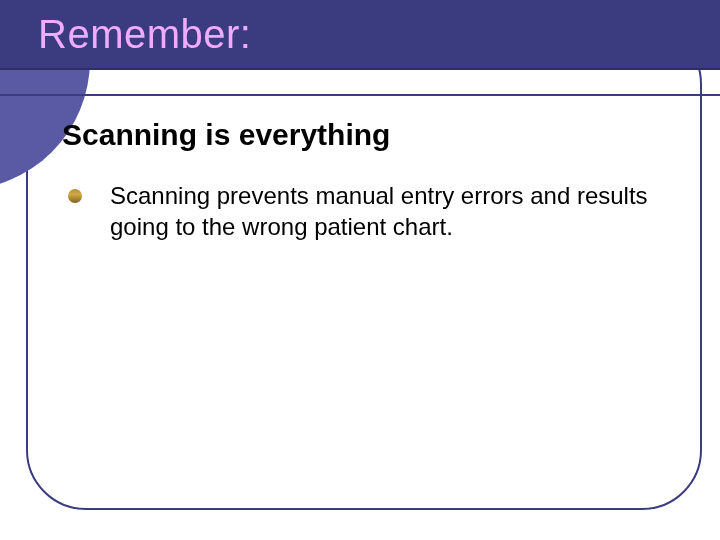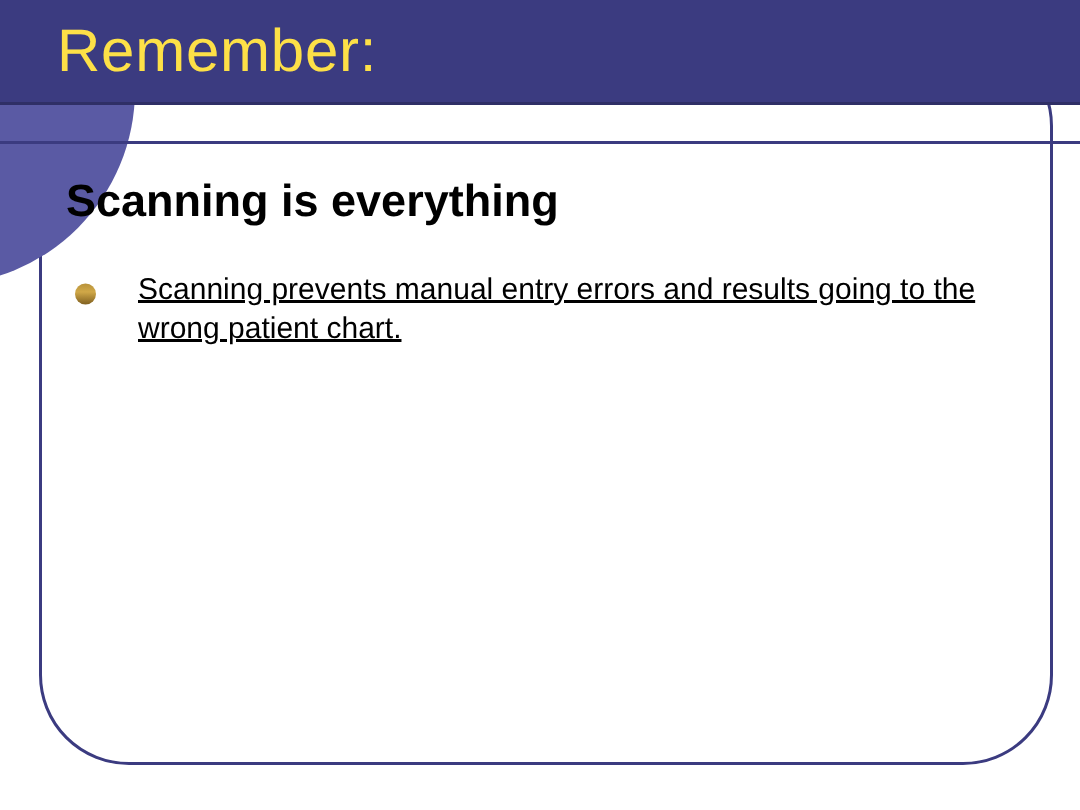--- a/index.html
+++ b/index.html
@@ -36,21 +36,21 @@
     left: 0;
     right: 0;
     top: 0;
     height: 70px;
     background: #3b3b80;
     border-bottom: 2px solid #2f2f66;
     display: flex;
     align-items: center;
   }
   .title-text {
-    color: #fde047;
+    color: #f0abfc;
     font-size: 40px;
     font-weight: normal;
     margin-left: 38px;
     letter-spacing: 0.5px;
   }
 
   
   .hr {
     position: absolute;
     left: 0;
@@ -68,21 +68,21 @@
     top: 24px;
     bottom: 30px;
     border: 2px solid #3b3b80;
     border-radius: 60px;
     pointer-events: none;
   }
 
   
   .content {
     position: absolute;
-    left: 44px;
+    left: 62px;
     right: 44px;
     top: 118px;
   }
   .h2 {
     font-size: 30px;
     font-weight: bold;
     color: #000;
     margin: 0 0 28px 0;
   }
   .bullet-list {
@@ -100,24 +100,23 @@
     width: 14px;
     height: 14px;
     border-radius: 50%;
     background: linear-gradient(to bottom, #b8923a 0%, #d0a848 40%, #806020 100%);
     margin-top: 9px;
     margin-left: 6px;
     margin-right: 28px;
   }
   .bullet-text {
     flex: 1 1 auto;
-    font-size: 20px;
+    font-size: 24px;
     line-height: 1.3;
     color: #000;
-    text-decoration: underline;
   }
 </style>
 </head>
 <body>
 
 <div class="slide">
 
   <div class="frame"></div>
 
   <div class="circle-accent"></div>

